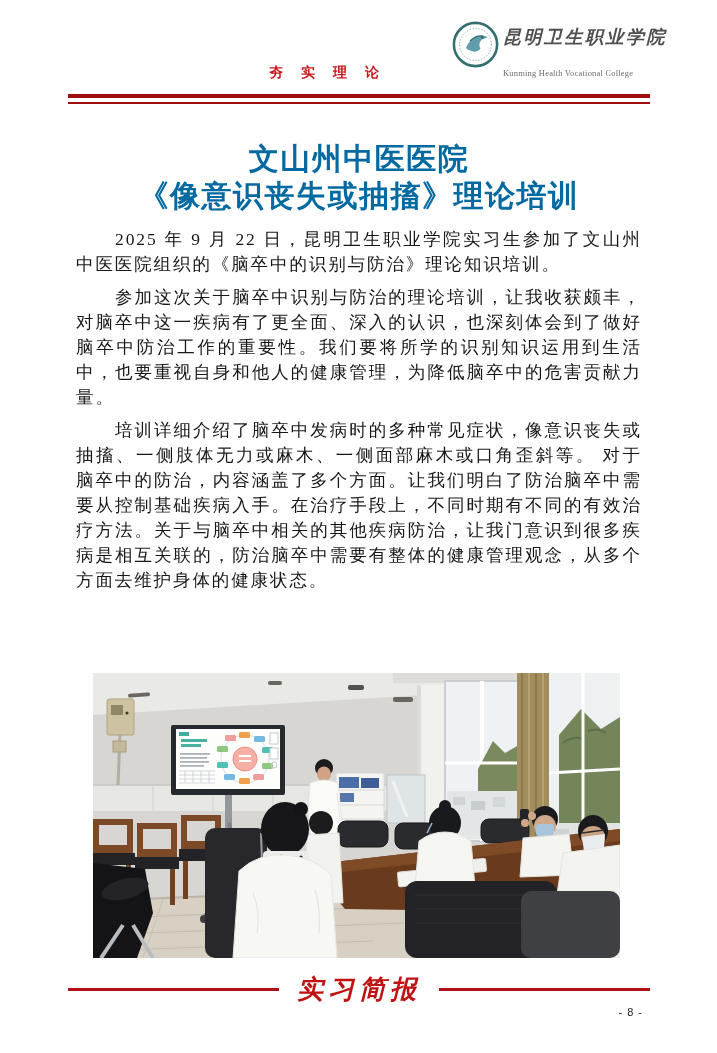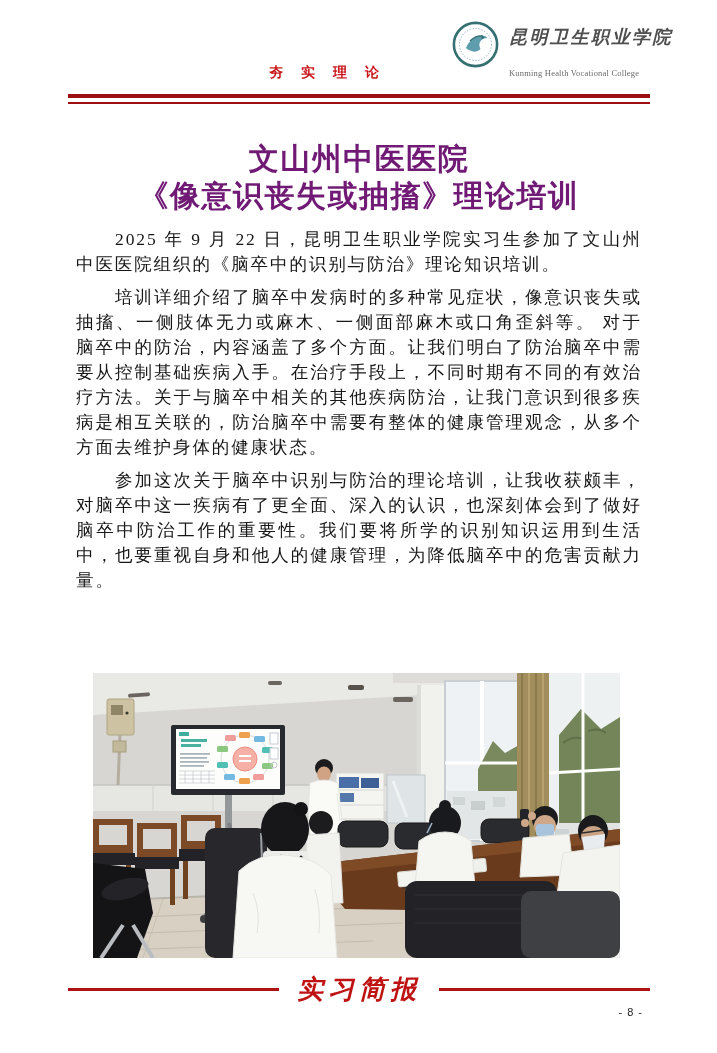--- a/index.html
+++ b/index.html
@@ -4,21 +4,21 @@
 <style>
   html,body { margin:0; padding:0; background:#ffffff; }
   body {
     width:717px; height:1053px; position:relative; overflow:hidden;
     font-family:"Liberation Serif","DejaVu Serif",serif;
     -webkit-font-smoothing:antialiased;
   }
   .page { position:absolute; inset:0; background:#ffffff; }
 
   
-  .brand { position:absolute; left:452px; top:21px; display:flex; align-items:flex-start; gap:10px; }
+  .brand { position:absolute; left:452px; top:21px; display:flex; align-items:flex-start; gap:4px; }
   .brand-text { display:flex; flex-direction:column; padding-top:5px; }
   .brand-zh {
     font-size:18px; color:#4f4f4f; font-weight:bold; font-style:italic;
     letter-spacing:2.5px; font-family:"DejaVu Serif",serif; line-height:22px;
   }
   .brand-en { font-size:8.5px; color:#6b6b6b; letter-spacing:0.2px; margin-top:20px; }
 
   .section-title {
     position:absolute; left:68px; top:64px; width:582px;
     text-align:center; transform:translateX(-26px);
@@ -26,21 +26,21 @@
     font-weight:bold; font-size:14px; color:#c9161b; letter-spacing:18px;
   }
   .rule-double {
     position:absolute; left:68px; top:94px; width:582px; height:4px;
     border-top:4px solid #9d0e11; border-bottom:2px solid #9d0e11;
   }
 
   
   .article { position:absolute; left:68px; top:140px; width:582px; }
   .article-title {
-    text-align:center; font-weight:bold; color:#701a75;
+    text-align:center; font-weight:bold; color:#0369a1;
     font-size:30px; line-height:37px; letter-spacing:1.5px;
   }
   .article-body { margin-top:13px; }
   .article-body p {
     margin:8px; font-size:17.5px; letter-spacing:1.9px; line-height:25px;
     color:#171717; text-align:justify; text-justify:inter-character;
     text-indent:39px;
   }
 
   
@@ -86,22 +86,22 @@
   <div class="section-title">夯实理论</div>
   <div class="rule-double"></div>
 
   <div class="article">
     <div class="article-title">
       <div>文山州中医医院</div>
       <div>《像意识丧失或抽搐》理论培训</div>
     </div>
     <div class="article-body">
       <p>2025 年 9 月 22 日，昆明卫生职业学院实习生参加了文山州中医医院组织的《脑卒中的识别与防治》理论知识培训。</p>
+      <p>参加这次关于脑卒中识别与防治的理论培训，让我收获颇丰，对脑卒中这一疾病有了更全面、深入的认识，也深刻体会到了做好脑卒中防治工作的重要性。我们要将所学的识别知识运用到生活中，也要重视自身和他人的健康管理，为降低脑卒中的危害贡献力量。</p>
       <p>培训详细介绍了脑卒中发病时的多种常见症状，像意识丧失或抽搐、一侧肢体无力或麻木、一侧面部麻木或口角歪斜等。 对于脑卒中的防治，内容涵盖了多个方面。让我们明白了防治脑卒中需要从控制基础疾病入手。在治疗手段上，不同时期有不同的有效治疗方法。关于与脑卒中相关的其他疾病防治，让我门意识到很多疾病是相互关联的，防治脑卒中需要有整体的健康管理观念，从多个方面去维护身体的健康状态。</p>
-      <p>参加这次关于脑卒中识别与防治的理论培训，让我收获颇丰，对脑卒中这一疾病有了更全面、深入的认识，也深刻体会到了做好脑卒中防治工作的重要性。我们要将所学的识别知识运用到生活中，也要重视自身和他人的健康管理，为降低脑卒中的危害贡献力量。</p>
     </div>
   </div>
 
   <div class="figure">
     <svg width="527" height="285" viewBox="0 0 527 285">
 
       <rect x="0" y="0" width="527" height="285" fill="#d7d6d2"></rect>
 
       <polygon points="0,0 527,0 527,14 330,22 0,42" fill="#e9e9e6"></polygon>
       <rect x="300" y="0" width="180" height="10" fill="#dedcd8"></rect>

